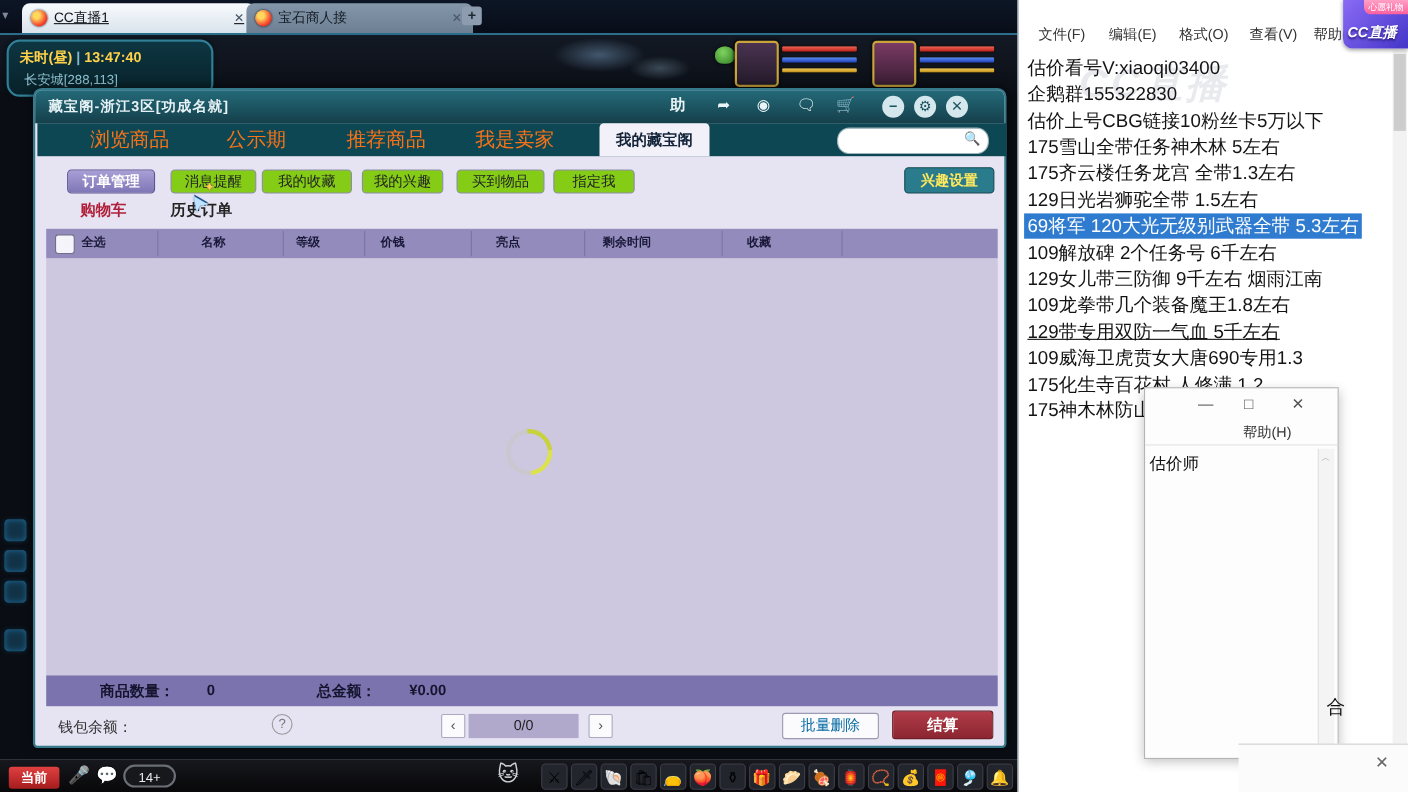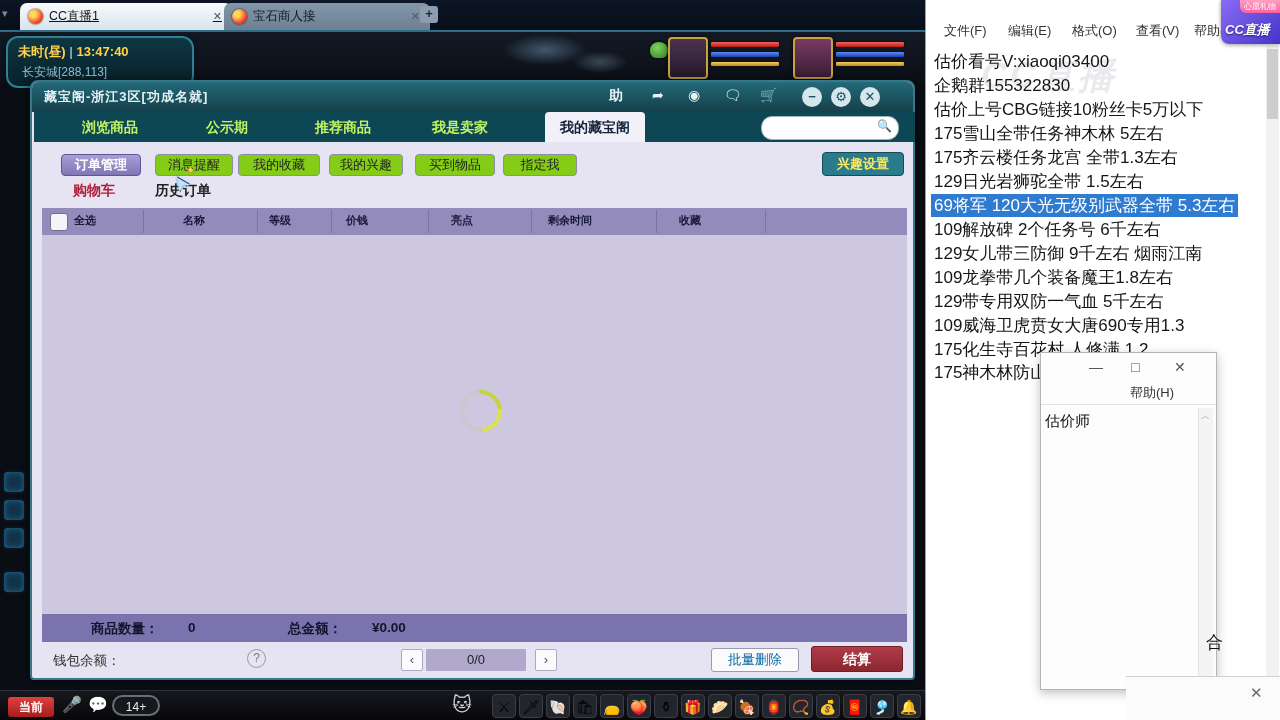--- a/index.html
+++ b/index.html
@@ -60,21 +60,21 @@
   #pav{position:absolute;left:30px;top:80px;width:885px;height:600px;z-index:3;
     border:2px solid #35798a;border-radius:8px 8px 4px 4px;background:#e6e3f2;
     box-shadow:0 0 10px rgba(0,0,0,.6);box-sizing:border-box;}
   #pavtitle{position:absolute;left:0;top:0;width:100%;height:30px;
     background:linear-gradient(#246a79,#153f4b);border-radius:6px 6px 0 0;}
   #pavtitle .ttl{position:absolute;left:12px;top:6px;color:#e6f2f5;font-size:13px;font-weight:bold;letter-spacing:1px;}
   .ticon{position:absolute;top:5px;color:#e9f4f6;font-size:14px;}
   .tround{position:absolute;top:5px;width:20px;height:20px;border-radius:50%;background:#d4e7ec;
     color:#1d5360;font-size:13px;font-weight:bold;text-align:center;line-height:20px;}
   #tabbar{position:absolute;left:2px;top:30px;width:881px;height:30px;background:#0e4754;}
-  .ptab{position:absolute;top:0;height:30px;line-height:30px;color:#bef264;font-size:14px;font-weight:bold;}
+  .ptab{position:absolute;top:0;height:30px;line-height:30px;color:#f97316;font-size:18px;font-weight:normal;}
   #ptab-active{position:absolute;left:511px;top:0;width:100px;height:30px;background:#f2f0f8;
     border-radius:4px 4px 0 0;color:#13243a;font-size:14px;font-weight:bold;text-align:center;line-height:30px;}
   #searchbox{position:absolute;right:16px;top:4px;width:136px;height:22px;background:#fff;
     border:1px solid #9fb6bd;border-radius:11px;}
   #searchbox input{position:absolute;left:8px;top:1px;width:104px;height:18px;border:0;outline:0;
     background:transparent;font-size:12px;}
   #searchbox .mag{position:absolute;right:6px;top:2px;font-size:12px;color:#8fa8b0;}
   .pbtn{position:absolute;height:22px;border-radius:4px;font-size:13px;text-align:center;
     box-sizing:border-box;background:#84cc16;border:1px solid #8d8da8;color:#222;line-height:20px;}
   #btn-order{background:linear-gradient(#a89fd6,#7f76b6);border:1px solid #5e5694;color:#fff;font-weight:bold;}
@@ -313,21 +313,21 @@
     <div class="nline" style="top:50px;">估价看号V:xiaoqi03400</div>
     <div class="nline" style="top:74px;">企鹅群155322830</div>
     <div class="nline" style="top:98px;">估价上号CBG链接10粉丝卡5万以下</div>
     <div class="nline" style="top:122px;">175雪山全带任务神木林 5左右</div>
     <div class="nline" style="top:146px;">175齐云楼任务龙宫 全带1.3左右</div>
     <div class="nline" style="top:170px;">129日光岩狮驼全带 1.5左右</div>
     <div class="nline hl" style="top:194px;">69将军 120大光无级别武器全带 5.3左右</div>
     <div class="nline" style="top:218px;">109解放碑 2个任务号 6千左右</div>
     <div class="nline" style="top:242px;">129女儿带三防御 9千左右 烟雨江南</div>
     <div class="nline" style="top:266px;">109龙拳带几个装备魔王1.8左右</div>
-    <div class="nline" style="top:290px;">129带专用双防一气血 5千左右</div>
+    <div class="nline" style="top:290px;text-decoration:underline;">129带专用双防一气血 5千左右</div>
     <div class="nline" style="top:314px;">109威海卫虎贲女大唐690专用1.3</div>
     <div class="nline" style="top:338px;">175化生寺百花村 人修满 1.2</div>
     <div class="nline" style="top:361px;">175神木林防山任务全带 4.5左右</div>
     <div id="npscroll"></div>
     <div id="npthumb"></div>
   </div>
   <div id="partialchar">合</div>
 
   <div id="cclogo">
     <span class="badge">心愿礼物</span>

